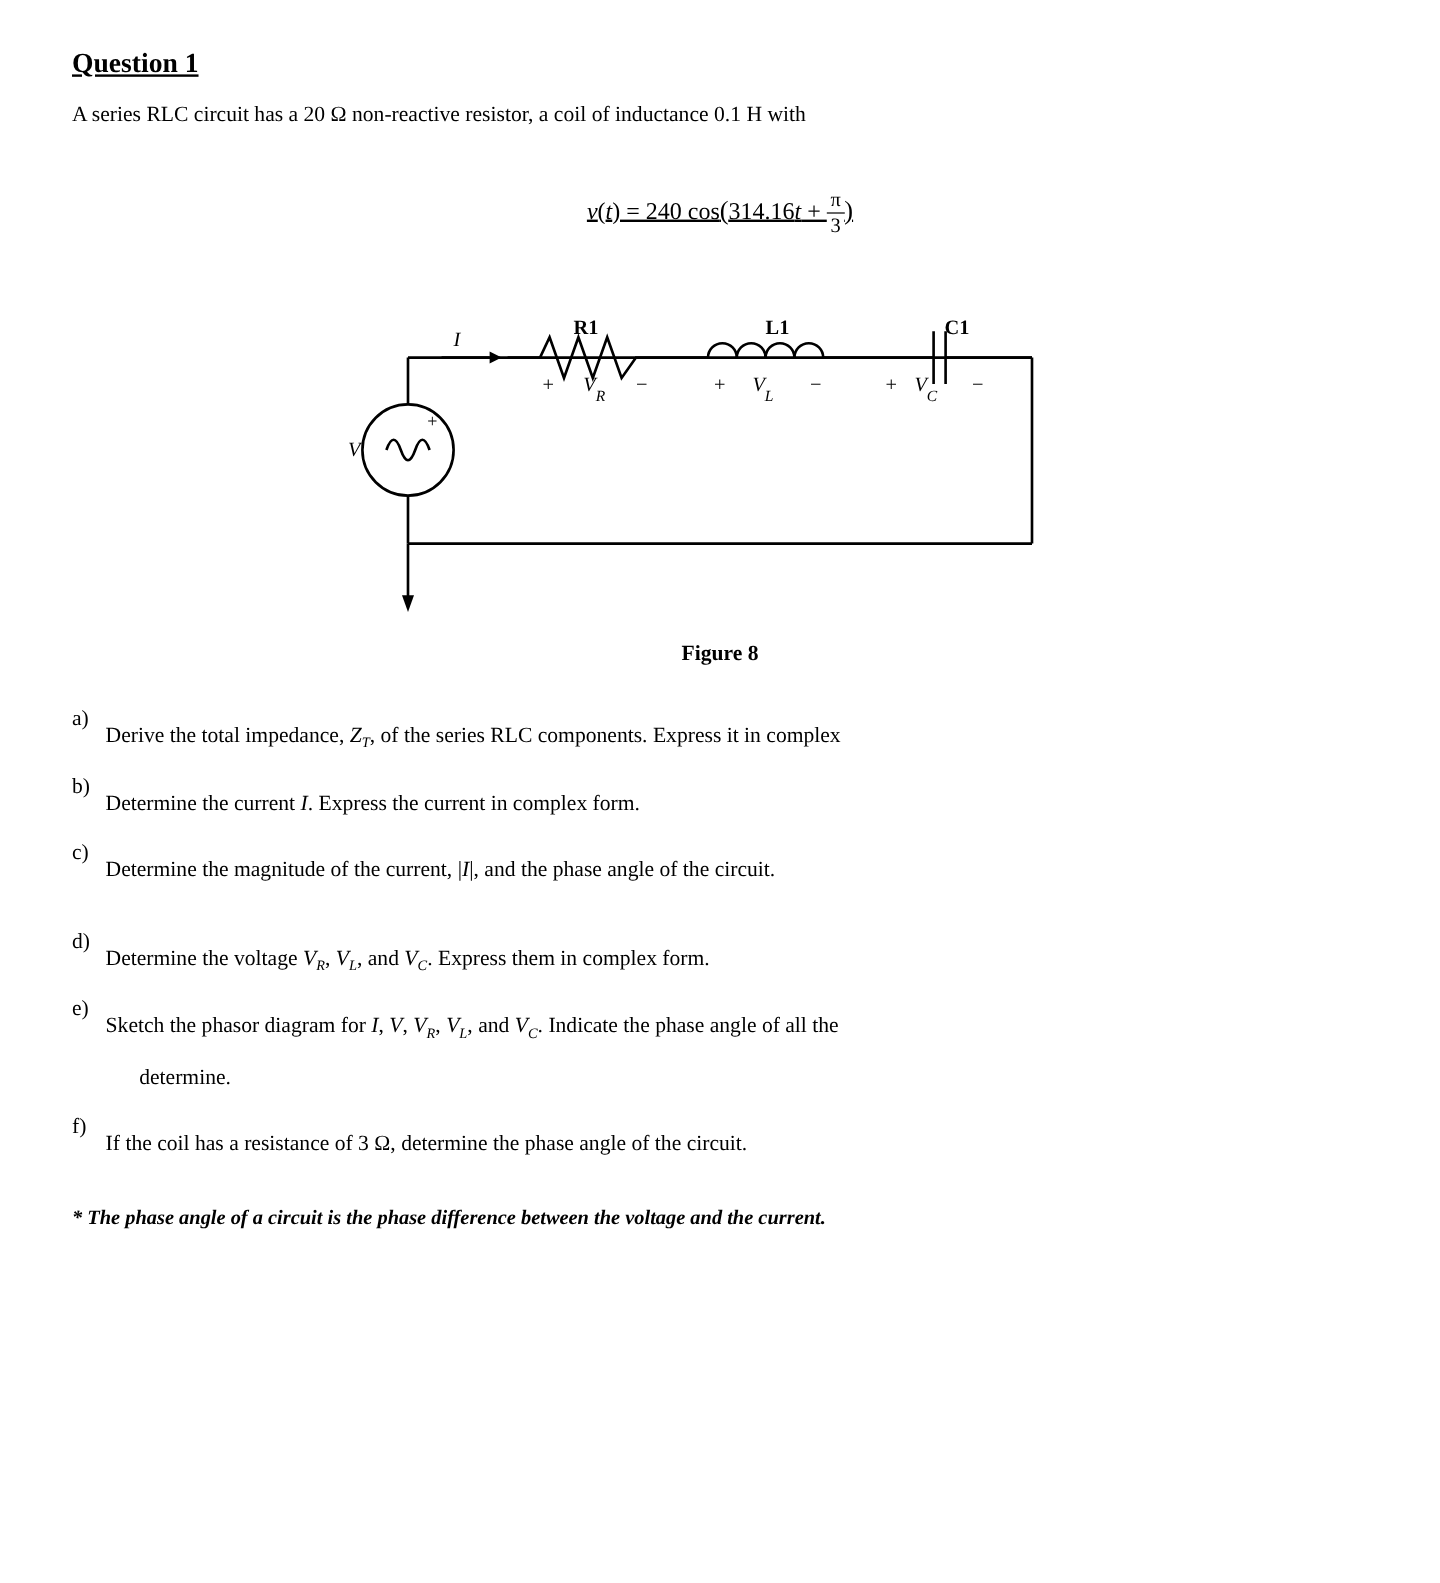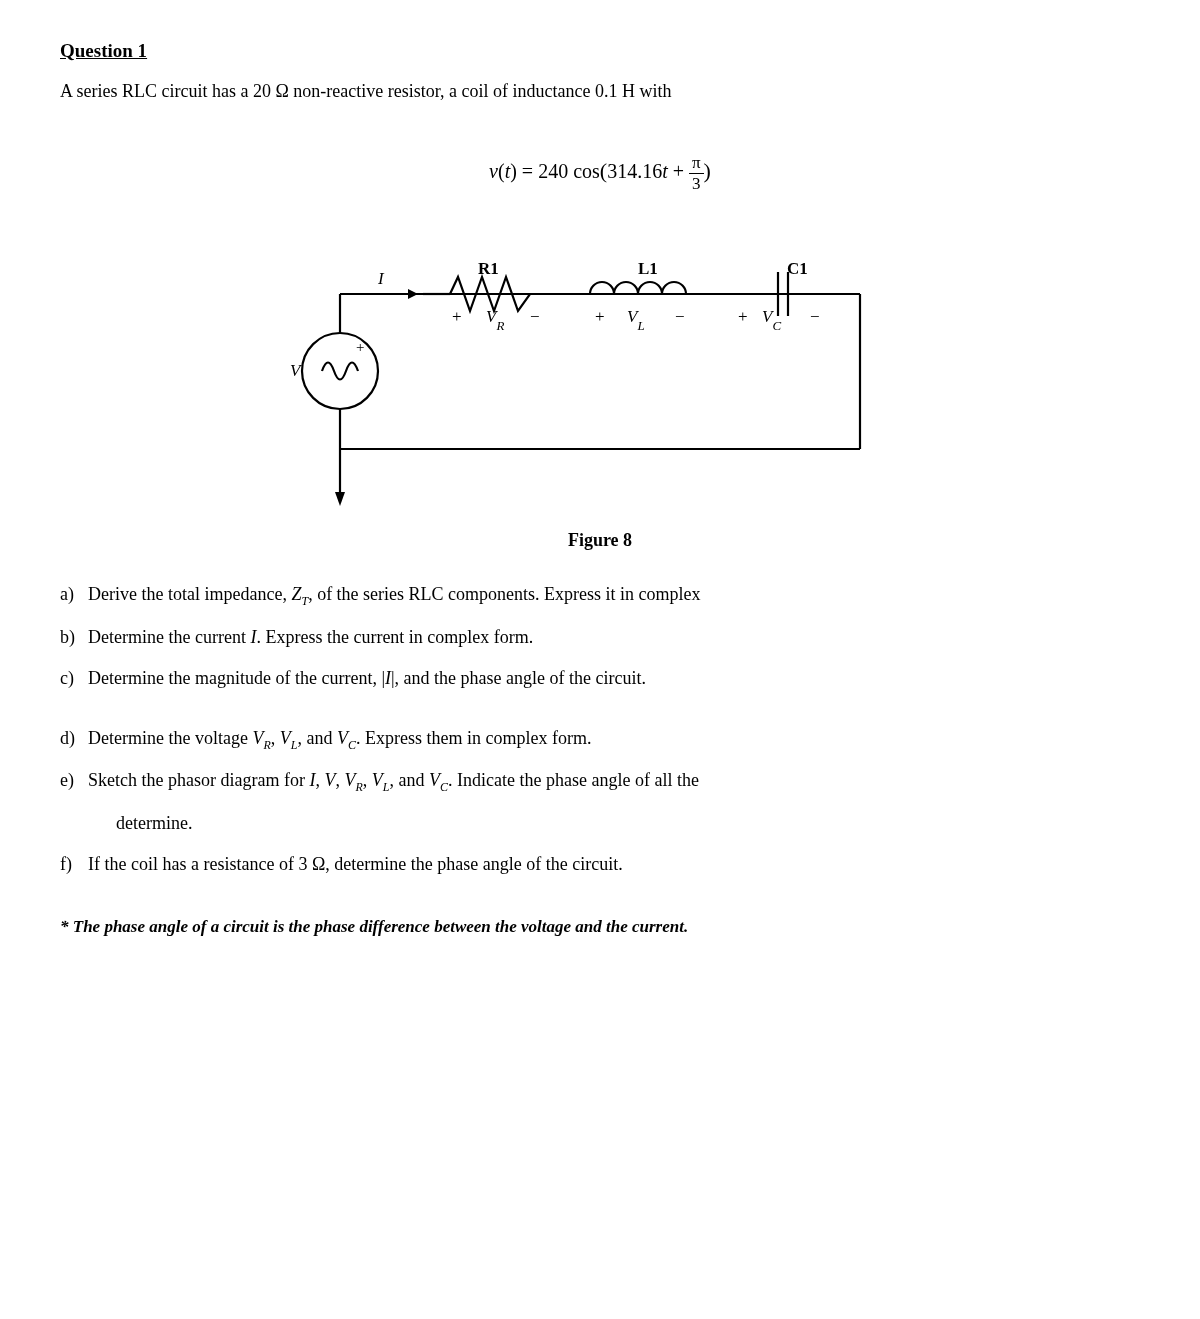--- a/index.html
+++ b/index.html
@@ -10,32 +10,33 @@
       color: #000;
       padding: 40px 60px;
       width: 1200px;
       min-height: 1319px;
     }
 
     .question-title {
       font-weight: bold;
       text-decoration: underline;
       margin-bottom: 14px;
-      font-size: 19px;
+      font-size: 23px;
     }
 
     .intro-text {
       line-height: 1.75;
       margin-bottom: 10px;
     }
 
     .equation-block {
       text-align: center;
       margin: 14px 0 20px 0;
       font-size: 20px;
+      text-decoration: underline;
     }
 
     .circuit-container {
       display: flex;
       justify-content: center;
       margin: 10px 0 6px 0;
     }
 
     .circuit-svg {
       width: 680px;
@@ -61,20 +62,21 @@
     }
 
     .question-label {
       min-width: 28px;
       font-size: 18px;
     }
 
     .question-text {
       flex: 1;
       line-height: 1.75;
+      margin-top: 14px;
     }
 
     .question-sub {
       margin-left: 56px;
       line-height: 1.75;
       margin-bottom: 10px;
     }
 
     .spacer { height: 18px; }
 

